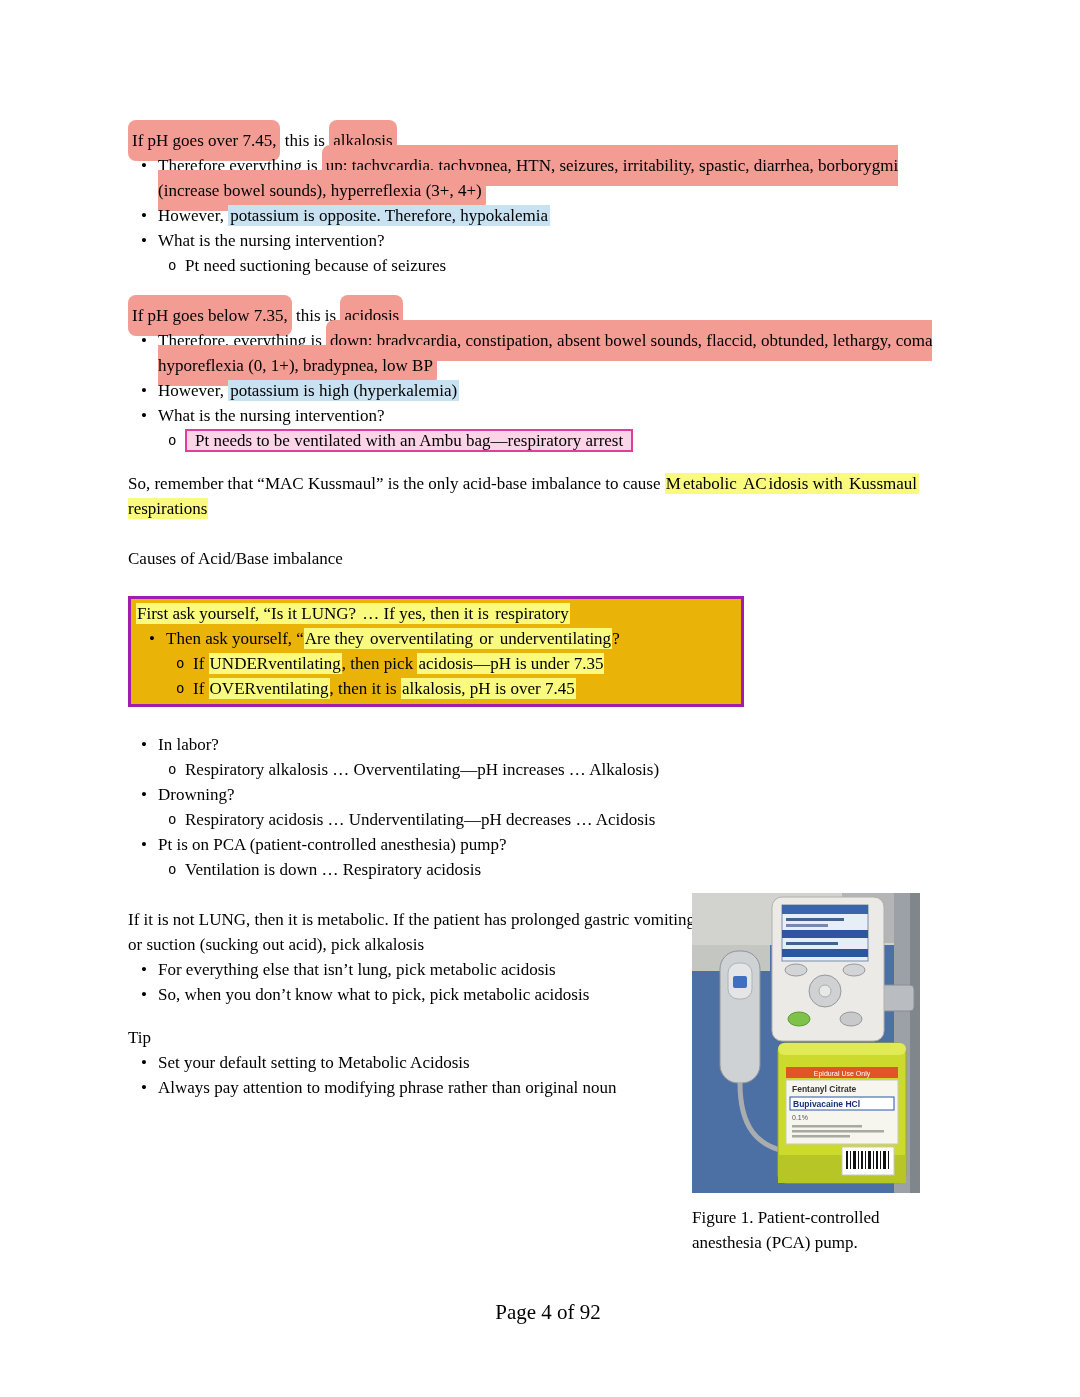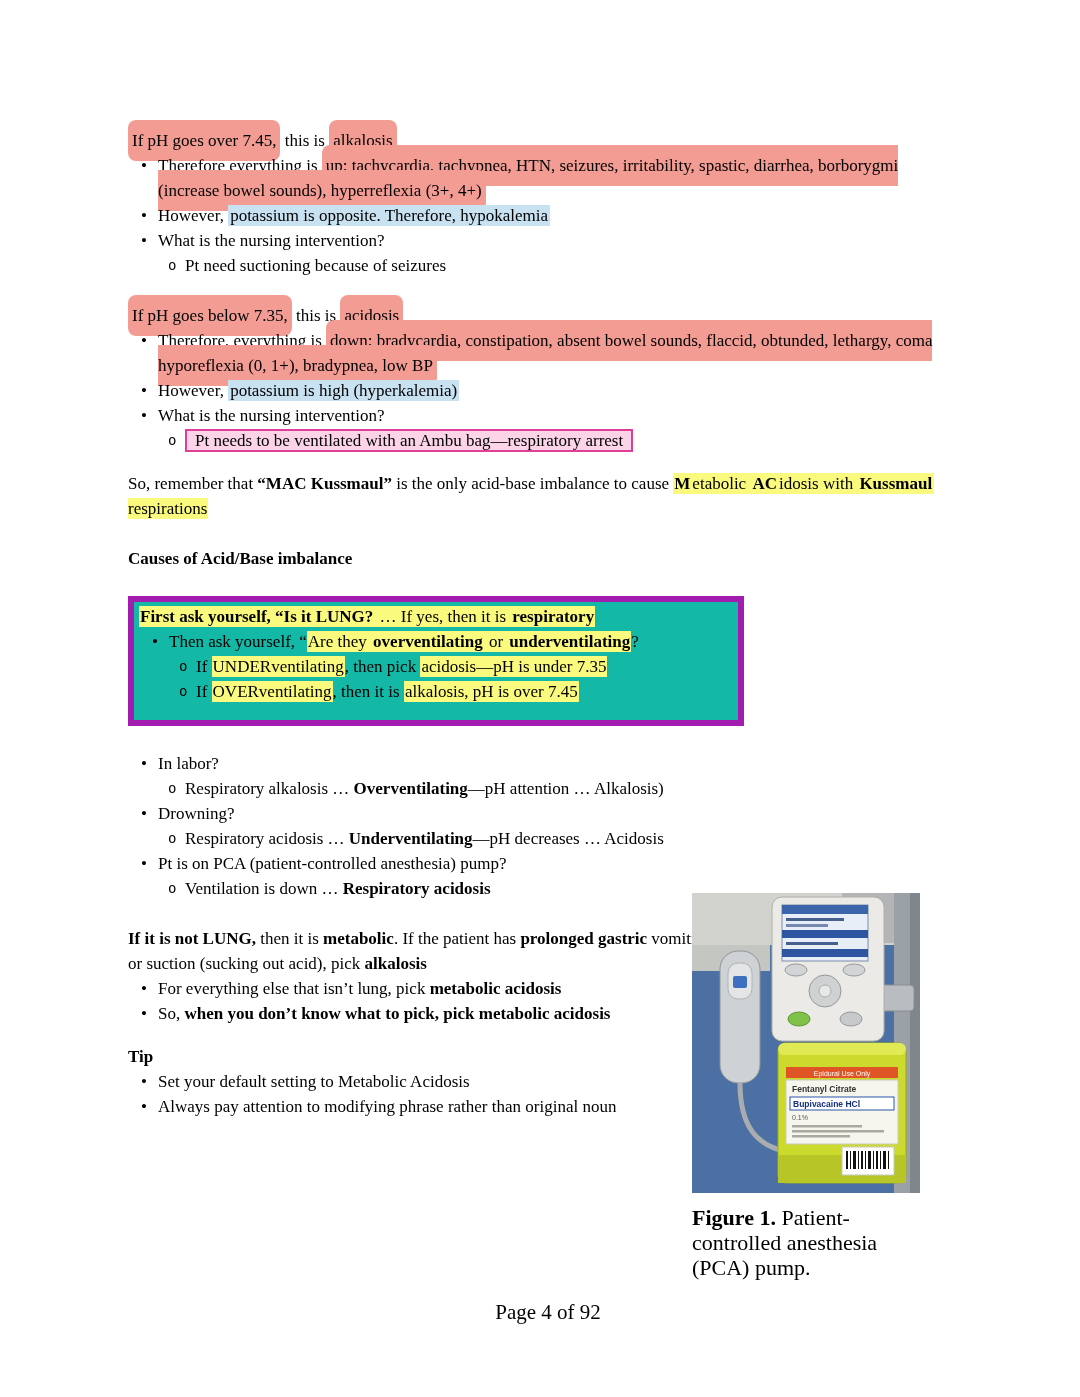--- a/index.html
+++ b/index.html
@@ -9,29 +9,29 @@
   .content { position:absolute; left:128px; top:128px; width:830px; font-size:17px; line-height:25px; color:#000; }
   .blk { min-height:25px; }
   .narrow { width:585px; }
   .heading { font-weight:bold; }
   .bullet1 { position:relative; padding-left:30px; }
   .bullet2 { position:relative; padding-left:57px; }
   .marker { position:absolute; left:13px; top:0; }
   .bullet2 > .marker { left:40px; font-size:14px; font-family:"DejaVu Sans Mono", monospace; }
   .spacer { height:25px; min-height:25px; }
   .spacer-sm { height:18px; min-height:18px; }
-  .bold { font-weight:bold; }
+  .bold { font-weight:normal; }
   .hl-red { background:#f29c94; border-radius:8px; padding:11px 4px; }
   .hl-blue { background:#c9e2f2; padding:1px 2px; }
   .hl-yellow { background:#fafa7e; padding:1px 1px; }
   .pink-box { background:#fbd4e7; border:2px solid #df3f97; padding:0 8px; }
-  .yellowbox { border:6px solid #a21caf; background:#14b8a6; width:616px; padding:2px 5px 16px 5px; }
+  .yellowbox { border:3px solid #a21caf; background:#eab308; width:616px; padding:2px 5px 3px 5px; }
   .figure { position:absolute; left:692px; top:893px; width:228px; }
   .figure-image { width:228px; height:300px; }
-  .figure-caption { margin-top:12px; font-size:22px; line-height:25px; width:195px; color:#000; }
+  .figure-caption { margin-top:12px; font-size:17px; line-height:25px; width:195px; color:#000; }
   .footer { position:absolute; left:8px; top:1300px; width:100%; text-align:center; font-size:21px; color:#000; }
 </style>
 </head>
 <body>
 
 <div class="page">
 
   <div class="content">
       <div class="blk para"><span class="hl-red">If pH goes over 7.45,</span><span> this is </span><span class="hl-red">alkalosis</span></div>
       <div class="blk bullet1"><span class="marker">•</span><span>Therefore everything is </span><span class="hl-red">up: tachycardia, tachypnea, HTN, seizures, irritability, spastic, diarrhea, borborygmi (increase bowel sounds), hyperreflexia (3+, 4+)</span></div>
@@ -50,21 +50,21 @@
       <div class="blk heading"><span class="bold">Causes of Acid/Base imbalance</span></div>
       <div class="blk spacer"></div>
       <div class="blk yellowbox">
         <div class="blk para"><span class="bold hl-yellow">First ask yourself, “Is it LUNG?</span><span class="hl-yellow"> … If yes, then it is </span><span class="bold hl-yellow">respiratory</span></div>
         <div class="blk bullet1"><span class="marker">•</span><span>Then ask yourself, “</span><span class="hl-yellow">Are they </span><span class="bold hl-yellow">overventilating</span><span class="hl-yellow"> or </span><span class="bold hl-yellow">underventilating</span><span>?</span></div>
         <div class="blk bullet2"><span class="marker">o</span><span>If </span><span class="hl-yellow">UNDERventilating</span><span>, then pick </span><span class="hl-yellow">acidosis—pH is under 7.35</span></div>
         <div class="blk bullet2"><span class="marker">o</span><span>If </span><span class="hl-yellow">OVERventilating</span><span>, then it is </span><span class="hl-yellow">alkalosis, pH is over 7.45</span></div>
       </div>
       <div class="blk spacer"></div>
       <div class="blk bullet1"><span class="marker">•</span><span>In labor?</span></div>
-      <div class="blk bullet2"><span class="marker">o</span><span>Respiratory alkalosis … </span><span class="bold">Overventilating</span><span>—pH attention … Alkalosis)</span></div>
+      <div class="blk bullet2"><span class="marker">o</span><span>Respiratory alkalosis … </span><span class="bold">Overventilating</span><span>—pH increases … Alkalosis)</span></div>
       <div class="blk bullet1"><span class="marker">•</span><span>Drowning?</span></div>
       <div class="blk bullet2"><span class="marker">o</span><span>Respiratory acidosis … </span><span class="bold">Underventilating</span><span>—pH decreases … Acidosis</span></div>
       <div class="blk bullet1"><span class="marker">•</span><span>Pt is on PCA (patient-controlled anesthesia) pump?</span></div>
       <div class="blk bullet2"><span class="marker">o</span><span>Ventilation is down … </span><span class="bold">Respiratory acidosis</span></div>
       <div class="blk spacer"></div>
       <div class="blk para narrow"><span class="bold">If it is not LUNG,</span><span> then it is </span><span class="bold">metabolic</span><span>. If the patient has </span><span class="bold">prolonged gastric</span><span> vomiting or suction (sucking out acid), pick </span><span class="bold">alkalosis</span></div>
       <div class="blk bullet1 narrow"><span class="marker">•</span><span>For everything else that isn’t lung, pick </span><span class="bold">metabolic acidosis</span></div>
       <div class="blk bullet1 narrow"><span class="marker">•</span><span>So, </span><span class="bold">when you don’t know what to pick, pick metabolic acidosis</span></div>
       <div class="blk spacer spacer-sm"></div>
       <div class="blk heading narrow"><span class="bold">Tip</span></div>

